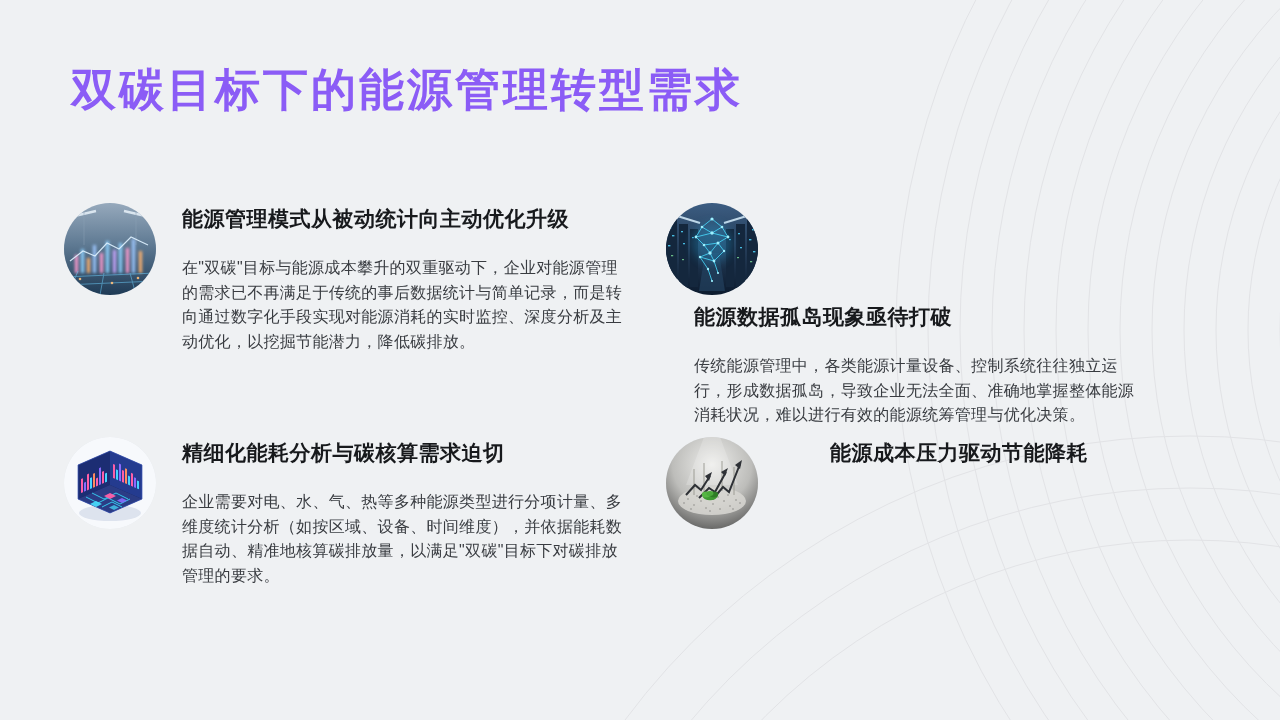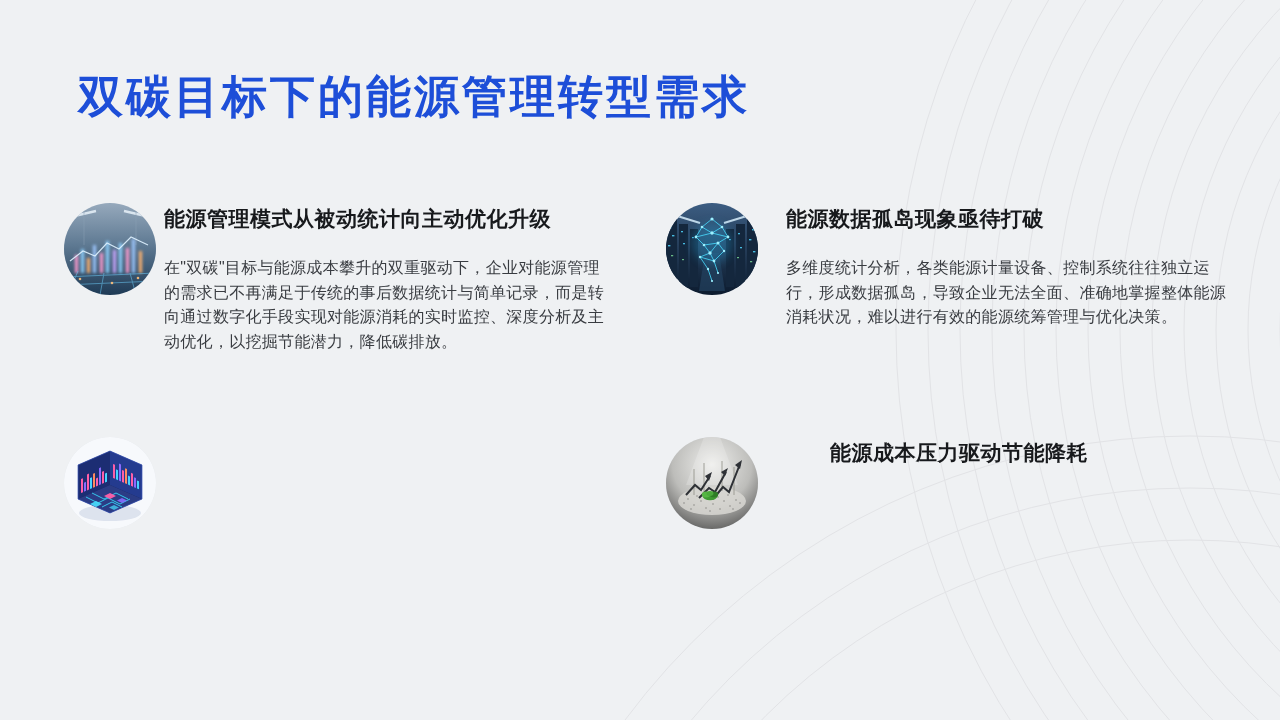--- a/index.html
+++ b/index.html
@@ -2,34 +2,34 @@
 <html><head>
 <meta charset="utf-8">
 <style>
   html,body{margin:0;padding:0;background:#eff1f3;}
   .slide{
     position:relative;width:1280px;height:720px;background:#eff1f3;overflow:hidden;
     font-family:"Liberation Sans","DejaVu Sans",sans-serif;
   }
   .deco{position:absolute;left:0;top:0;width:1280px;height:720px;pointer-events:none;}
   .slide-title{
-    position:absolute;left:62px;top:54px;margin:16px;
-    font-size:45px;font-weight:700;letter-spacing:3px;color:#1d4ed8;line-height:1.2;
+    position:absolute;left:62px;top:54px;margin:9px;
+    font-size:45px;font-weight:700;letter-spacing:3px;color:#8b5cf6;line-height:1.2;
   }
   .card{position:absolute;display:flex;align-items:flex-start;}
   .card-0{left:64px;top:197px;width:570px;}
-  .card-1{left:666px;top:197px;width:572px;}
+  .card-1{left:666px;top:197px;width:572px;flex-direction:column;}
   .card-2{left:64px;top:431px;width:570px;}
   .card-3{left:666px;top:431px;width:572px;gap:44px;}
   .thumb{
     flex:0 0 92px;width:92px;height:92px;border-radius:50%;overflow:hidden;margin-top:6px;
     background:#dfe3e8;
   }
   .thumb svg{display:block;width:92px;height:92px;}
-  .card-0 .content,.card-2 .content{margin-left:8px;width:450px;}
+  .card-0 .content,.card-2 .content{margin-left:26px;width:450px;}
   .card-1 .content,.card-3 .content{margin-left:28px;width:452px;}
   .card-heading{
     margin:8px 0 0;font-size:21px;font-weight:700;color:#17191c;letter-spacing:.5px;line-height:28px;
   }
   .card-body{
     margin:23px 0 0;font-size:16px;color:#393c41;letter-spacing:.3px;line-height:24.5px;
     text-align:left;
   }
 </style>
 </head>
@@ -179,21 +179,21 @@
             <circle cx="34" cy="54" r="1.2"></circle>
             <circle cx="48" cy="58" r="1.4"></circle>
           <circle cx="42" cy="66" r="1.2"></circle>
             <circle cx="52" cy="70" r="1.1"></circle>
             <circle cx="46" cy="78" r="1.1"></circle>
         </g>
       </svg>
     </div>
     <div class="content">
       <h2 class="card-heading">能源数据孤岛现象亟待打破</h2>
-      <p class="card-body">多维度统计分析，各类能源计量设备、控制系统往往独立运行，形成数据孤岛，导致企业无法全面、准确地掌握整体能源消耗状况，难以进行有效的能源统筹管理与优化决策。</p>
+      <p class="card-body">传统能源管理中，各类能源计量设备、控制系统往往独立运行，形成数据孤岛，导致企业无法全面、准确地掌握整体能源消耗状况，难以进行有效的能源统筹管理与优化决策。</p>
     </div>
   </section>
 
   <section class="card card-2">
     <div class="thumb">
       <svg viewBox="0 0 92 92">
         <rect width="92" height="92" fill="#f7f9fc"></rect>
         <ellipse cx="46" cy="76" rx="31" ry="8" fill="#dde3ee"></ellipse>
         <polygon points="46,14 78,28 78,62 46,76 14,62 14,28" fill="#16255f"></polygon>
         <polygon points="46,14 14,28 14,62 46,48" fill="#1c2d73"></polygon>
@@ -225,20 +225,24 @@
         <g stroke="#37e0ff" stroke-width="1" fill="none" opacity=".85">
           <polyline points="22,60 34,66 44,61 56,67 66,62"></polyline>
           <polyline points="28,56 40,62 52,56 64,62"></polyline>
           <polyline points="38,70 48,65 58,70"></polyline>
         </g>
         <polygon points="46,56 52,59 46,62 40,59" fill="#ff5fa8" opacity=".95"></polygon>
         <polygon points="58,61 63,63.5 58,66 53,63.5" fill="#8a6bff" opacity=".9"></polygon>
         <polygon points="32,64 38,67 32,70 26,67" fill="#49e0ff" opacity=".9"></polygon>
         <polygon points="50,68 55,70.5 50,73 45,70.5" fill="#49e0ff" opacity=".7"></polygon>
       </svg>
+    </div>
+    <div class="content">
+      <h2 class="card-heading">精细化能耗分析与碳核算需求迫切</h2>
+      <p class="card-body">企业需要对电、水、气、热等多种能源类型进行分项计量、多维度统计分析（如按区域、设备、时间维度），并依据能耗数据自动、精准地核算碳排放量，以满足"双碳"目标下对碳排放管理的要求。</p>
     </div>
   </section>
 
   <section class="card card-3">
     <div class="thumb">
       <svg viewBox="0 0 92 92">
         <defs>
           <radialGradient id="g4" cx="0.5" cy="0.3" r="0.78">
             <stop offset="0" stop-color="#ededeb"></stop>
               <stop offset="0.55" stop-color="#bdbdba"></stop>

